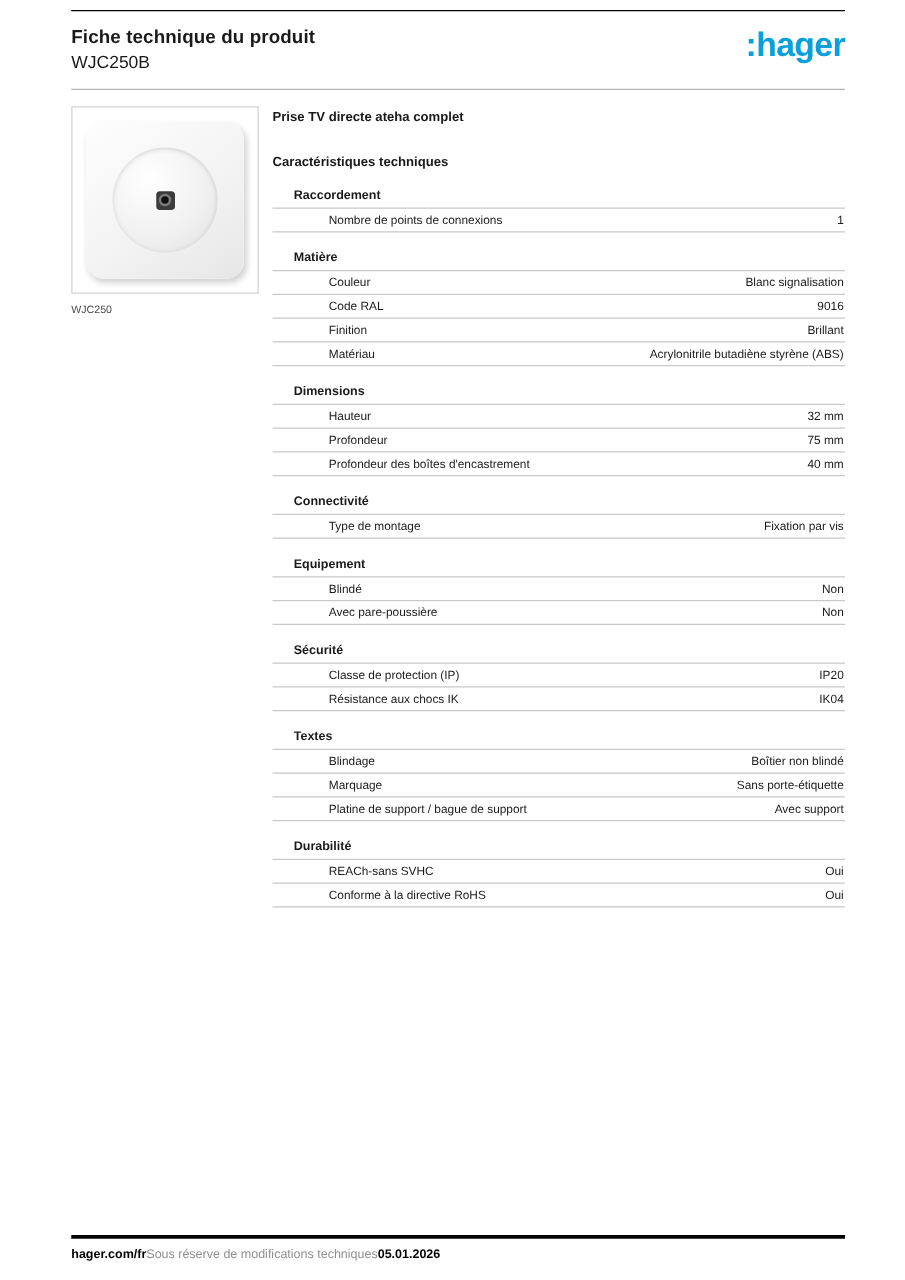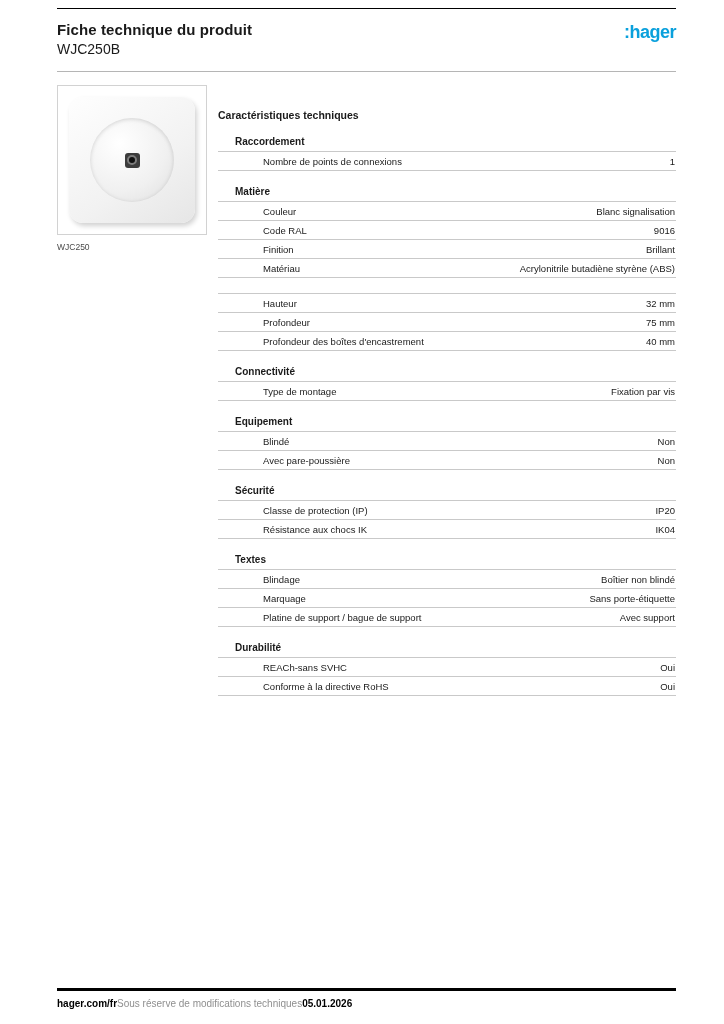--- a/index.html
+++ b/index.html
@@ -10,21 +10,21 @@
     width:724px; height:1024px; margin:0 auto; background:#fff;
     padding:0 48px 0 57px;
     display:flex; flex-direction:column;
   }
 
   .top-rule { border-top:1px solid #000; margin-top:8px; }
 
   header { display:flex; justify-content:space-between; align-items:flex-start; padding-top:12px; }
   .doc-title { font-size:15px; font-weight:bold; letter-spacing:0.1px; }
   .doc-ref { font-size:14px; font-weight:normal; margin-top:3px; }
-  .logo { font-size:18px; font-weight:bold; letter-spacing:-0.5px; line-height:1; margin-top:2px; }
+  .logo { font-size:27px; font-weight:bold; letter-spacing:-0.5px; line-height:1; margin-top:2px; }
 
   .header-rule { border-top:1px solid #b5b5b5; margin-top:14px; }
 
   main { display:flex; margin-top:13px; gap:11px; }
 
   .left-col { width:150px; flex:0 0 150px; }
   .product-image {
     width:150px; height:150px; border:1px solid #d2d2d2; background:#fff;
     display:flex; align-items:center; justify-content:center;
   }
@@ -99,20 +99,21 @@
         <div class="plate">
           <div class="dial">
             <div class="tv-conn"></div>
           </div>
         </div>
       </div>
       <div class="caption">WJC250</div>
     </aside>
 
     <section class="right-col">
+      <div class="product-name">Prise TV directe ateha complet</div>
       <div class="chars-title">Caractéristiques techniques</div>
       <div id="sections">
   <div class="spec-section">
     <div class="sec-title">Raccordement</div>
     <div class="rows">
               <div class="spec-row">
                 <span class="lbl">Nombre de points de connexions</span>
                 <span class="val">1</span>
               </div>
             </div>
@@ -134,20 +135,21 @@
                 <span class="val">Brillant</span>
               </div>
               <div class="spec-row">
                 <span class="lbl">Matériau</span>
                 <span class="val">Acrylonitrile butadiène styrène (ABS)</span>
               </div>
             </div>
   </div>
 
   <div class="spec-section">
+    <div class="sec-title">Dimensions</div>
     <div class="rows">
               <div class="spec-row">
                 <span class="lbl">Hauteur</span>
                 <span class="val">32 mm</span>
               </div>
               <div class="spec-row">
                 <span class="lbl">Profondeur</span>
                 <span class="val">75 mm</span>
               </div>
               <div class="spec-row">

